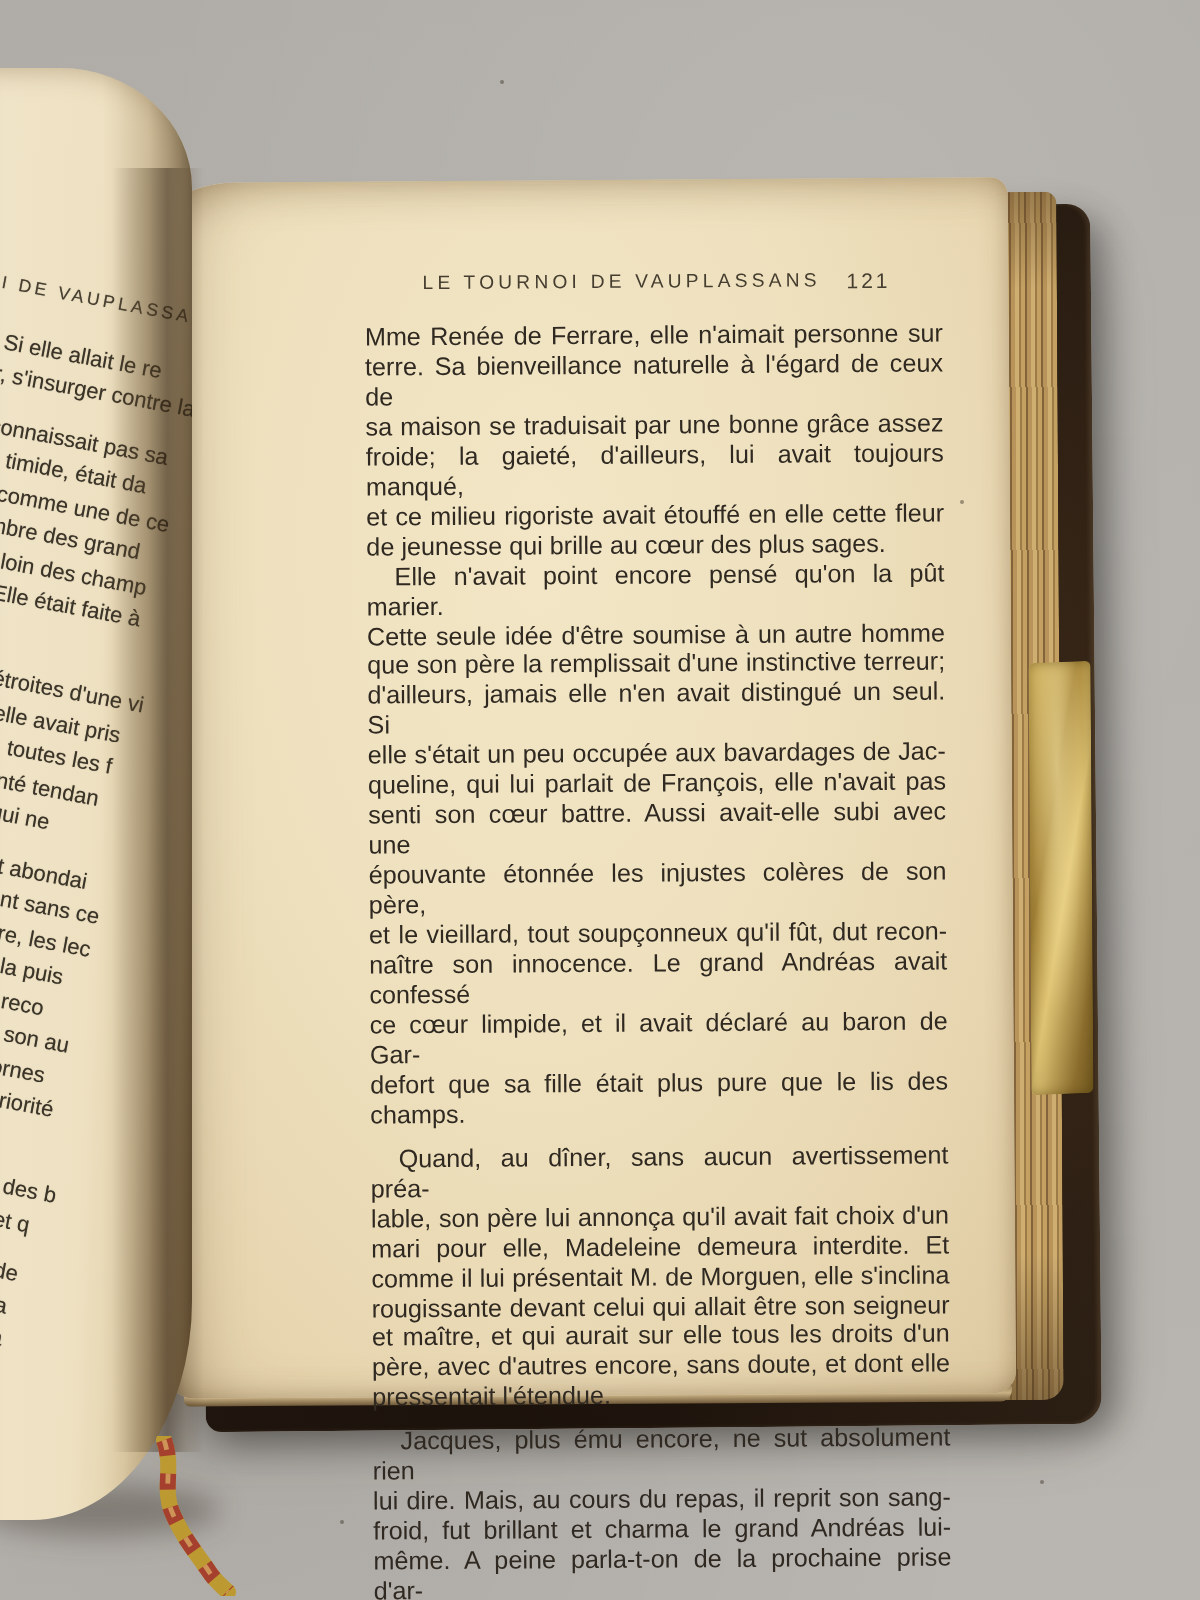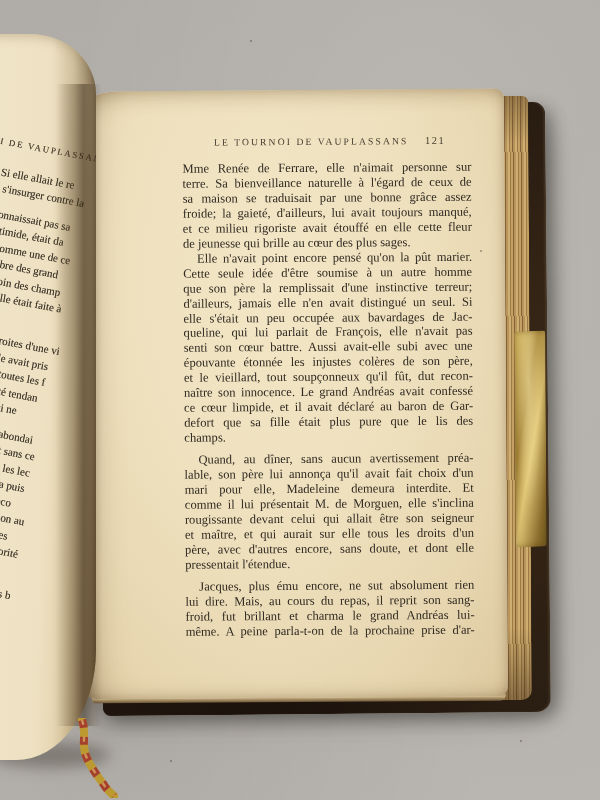--- a/index.html
+++ b/index.html
@@ -1,17 +1,17 @@
 <!DOCTYPE html>
 <html><head>
 <meta charset="utf-8">
 <style>
   html,body{margin:0;padding:0;}
   .stage{position:relative;width:600px;height:800px;overflow:hidden;
-    font-family:Liberation Serif, serif;
+    font-family:Liberation Sans, sans-serif;
     background:
       radial-gradient(ellipse at 70% 20%, rgba(255,255,255,.10), rgba(0,0,0,0) 60%),
       radial-gradient(ellipse at 20% 85%, rgba(0,0,0,.06), rgba(0,0,0,0) 55%),
       linear-gradient(175deg,#b0ada8 0%,#b3b0ab 45%,#b9b5b0 100%);}
   .speck{position:absolute;width:2px;height:2px;border-radius:50%;background:rgba(70,62,52,.5);}
 
   
   .book-shadow{position:absolute;left:70px;top:120px;width:480px;height:600px;
     background:rgba(30,25,18,.30);border-radius:30px;filter:blur(14px);transform:rotate(-.5deg);}
   .left-bottom-shadow{position:absolute;left:-10px;top:742px;width:120px;height:26px;

